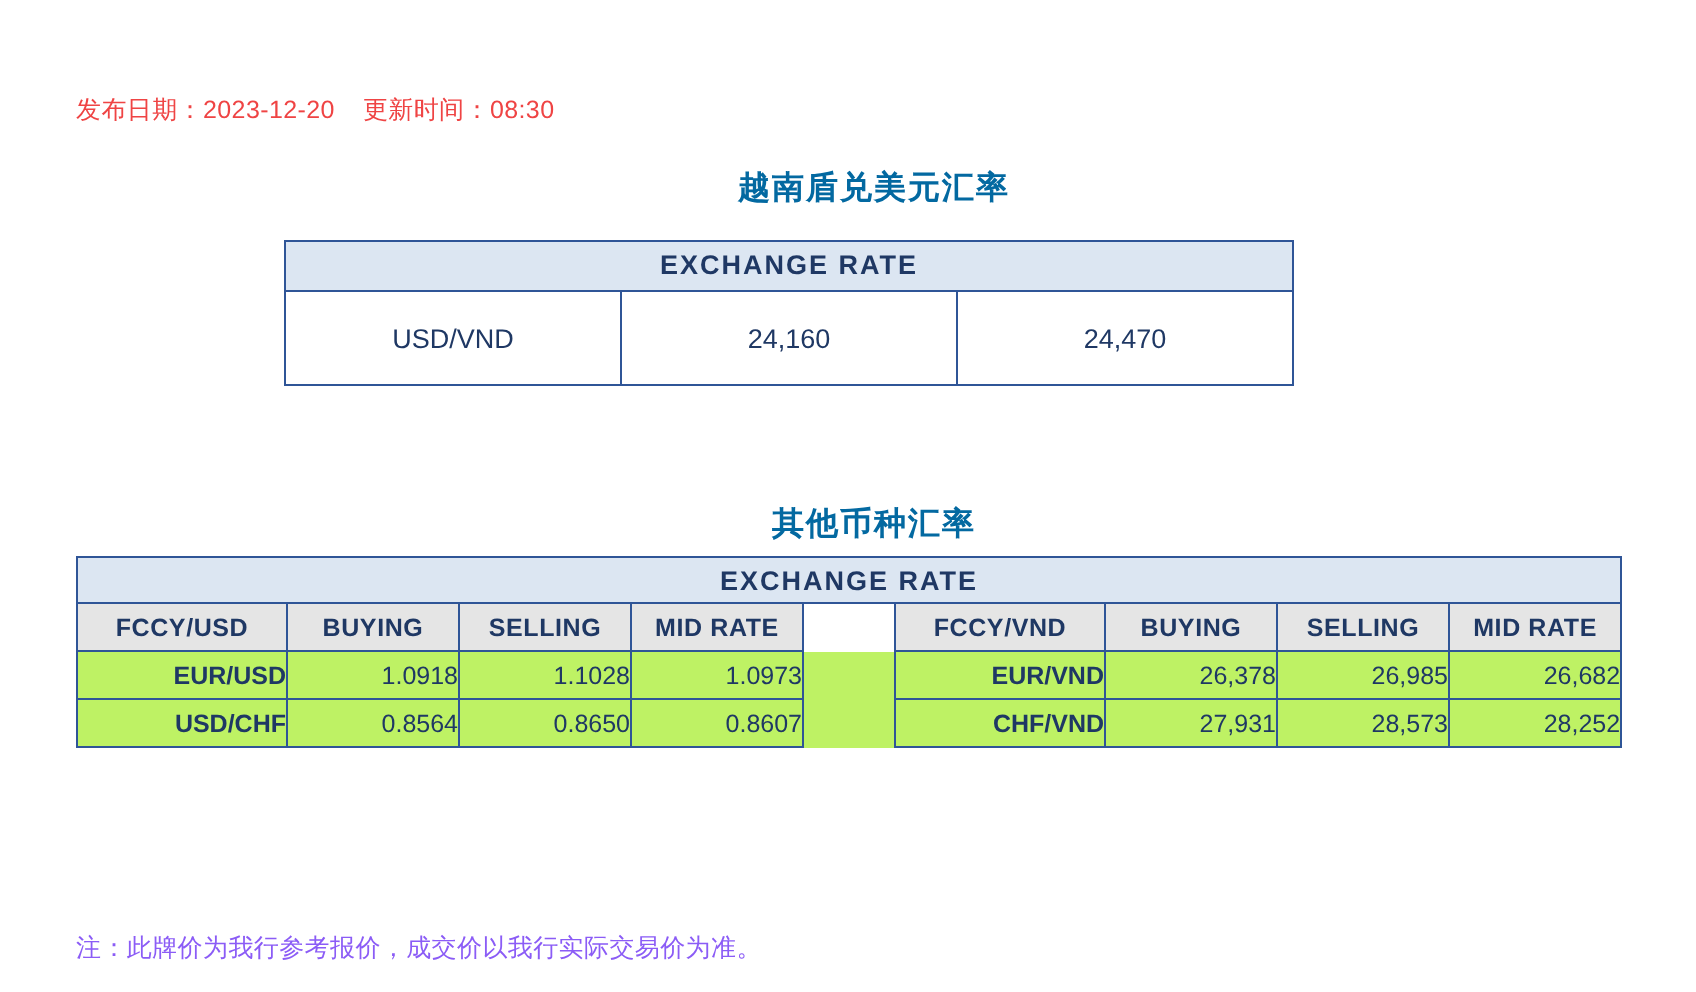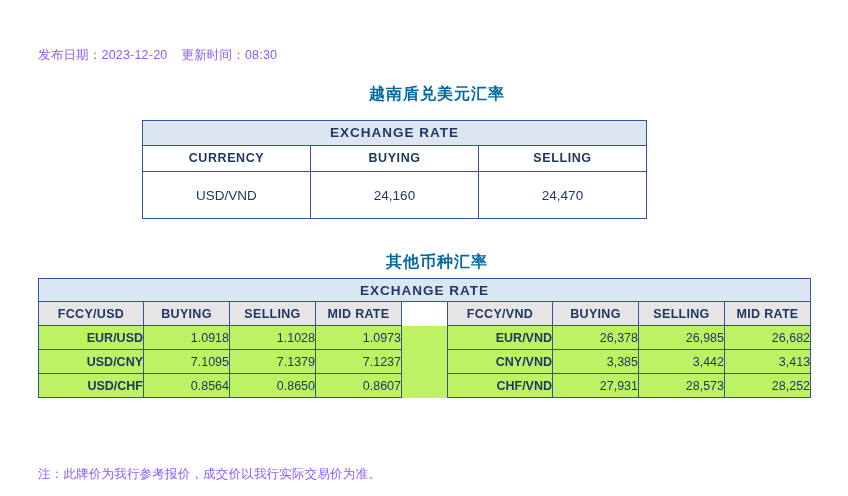--- a/index.html
+++ b/index.html
@@ -14,21 +14,21 @@
     color: #1f3864;
     position: relative;
     overflow: hidden;
   }
 
   .header-line {
     position: absolute;
     left: 38px;
     top: 47px;
     font-size: 12.5px;
-    color: #8b5cf6;
+    color: #ef4444;
     letter-spacing: 0.2px;
     white-space: nowrap;
   }
   .header-line .gap {
     display: inline-block;
     width: 14px;
   }
 
   .section-title {
     position: absolute;
@@ -143,25 +143,20 @@
 <div class="header-line">
   <span>发布日期：</span><span>2023-12-20</span><span class="gap"></span><span>更新时间：</span><span>08:30</span>
 </div>
 
 <div class="section-title" id="title-usd">越南盾兑美元汇率</div>
 
 <table class="usd-table">
   <tbody>
       <tr>
     <td class="banner" colspan="3">EXCHANGE RATE</td>
-  </tr>
-  <tr>
-    <td class="colhead">CURRENCY</td>
-    <td class="colhead">BUYING</td>
-    <td class="colhead">SELLING</td>
   </tr>
   <tr class="datarow">
     <td>USD/VND</td>
     <td>24,160</td>
     <td>24,470</td>
   </tr>
 </tbody>
   </table>
 
 <div class="section-title" id="title-other">其他币种汇率</div>
@@ -202,31 +197,20 @@
       <td>1.0973</td>
       <td class="spacer"></td>
       <td class="pair">EUR/VND</td>
       <td>26,378</td>
       <td>26,985</td>
       <td>26,682</td>
     </tr>
 
 
 
-    <tr class="alt">
-      <td class="pair">USD/CNY</td>
-      <td>7.1095</td>
-      <td>7.1379</td>
-      <td>7.1237</td>
-      <td class="spacer"></td>
-      <td class="pair">CNY/VND</td>
-      <td>3,385</td>
-      <td>3,442</td>
-      <td>3,413</td>
-    </tr>
 
     <tr class="alt">
       <td class="pair">USD/CHF</td>
       <td>0.8564</td>
       <td>0.8650</td>
       <td>0.8607</td>
       <td class="spacer"></td>
       <td class="pair">CHF/VND</td>
       <td>27,931</td>
       <td>28,573</td>

